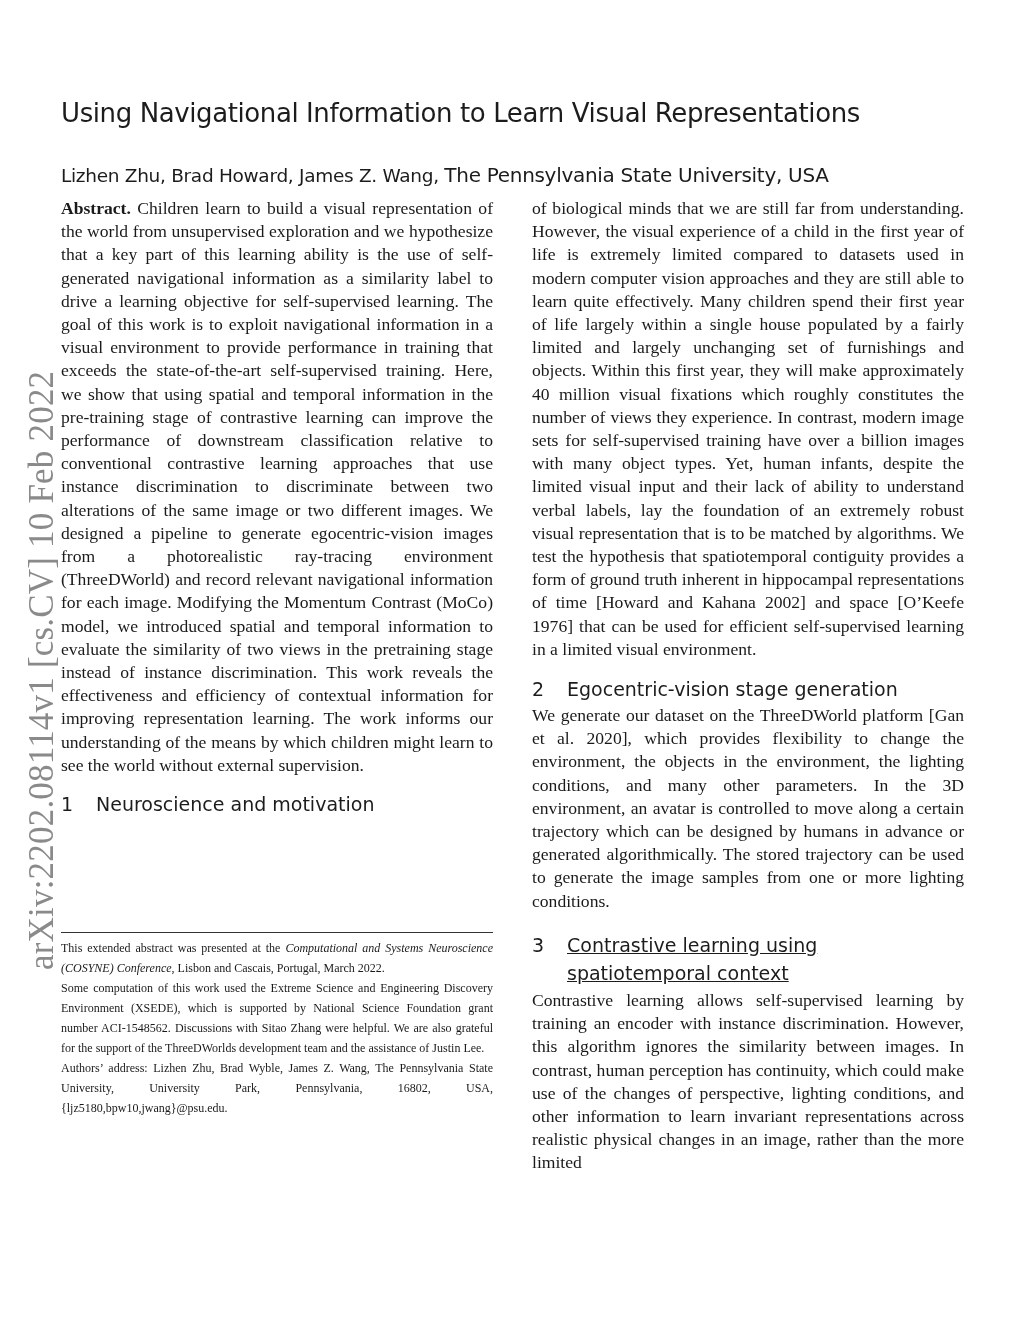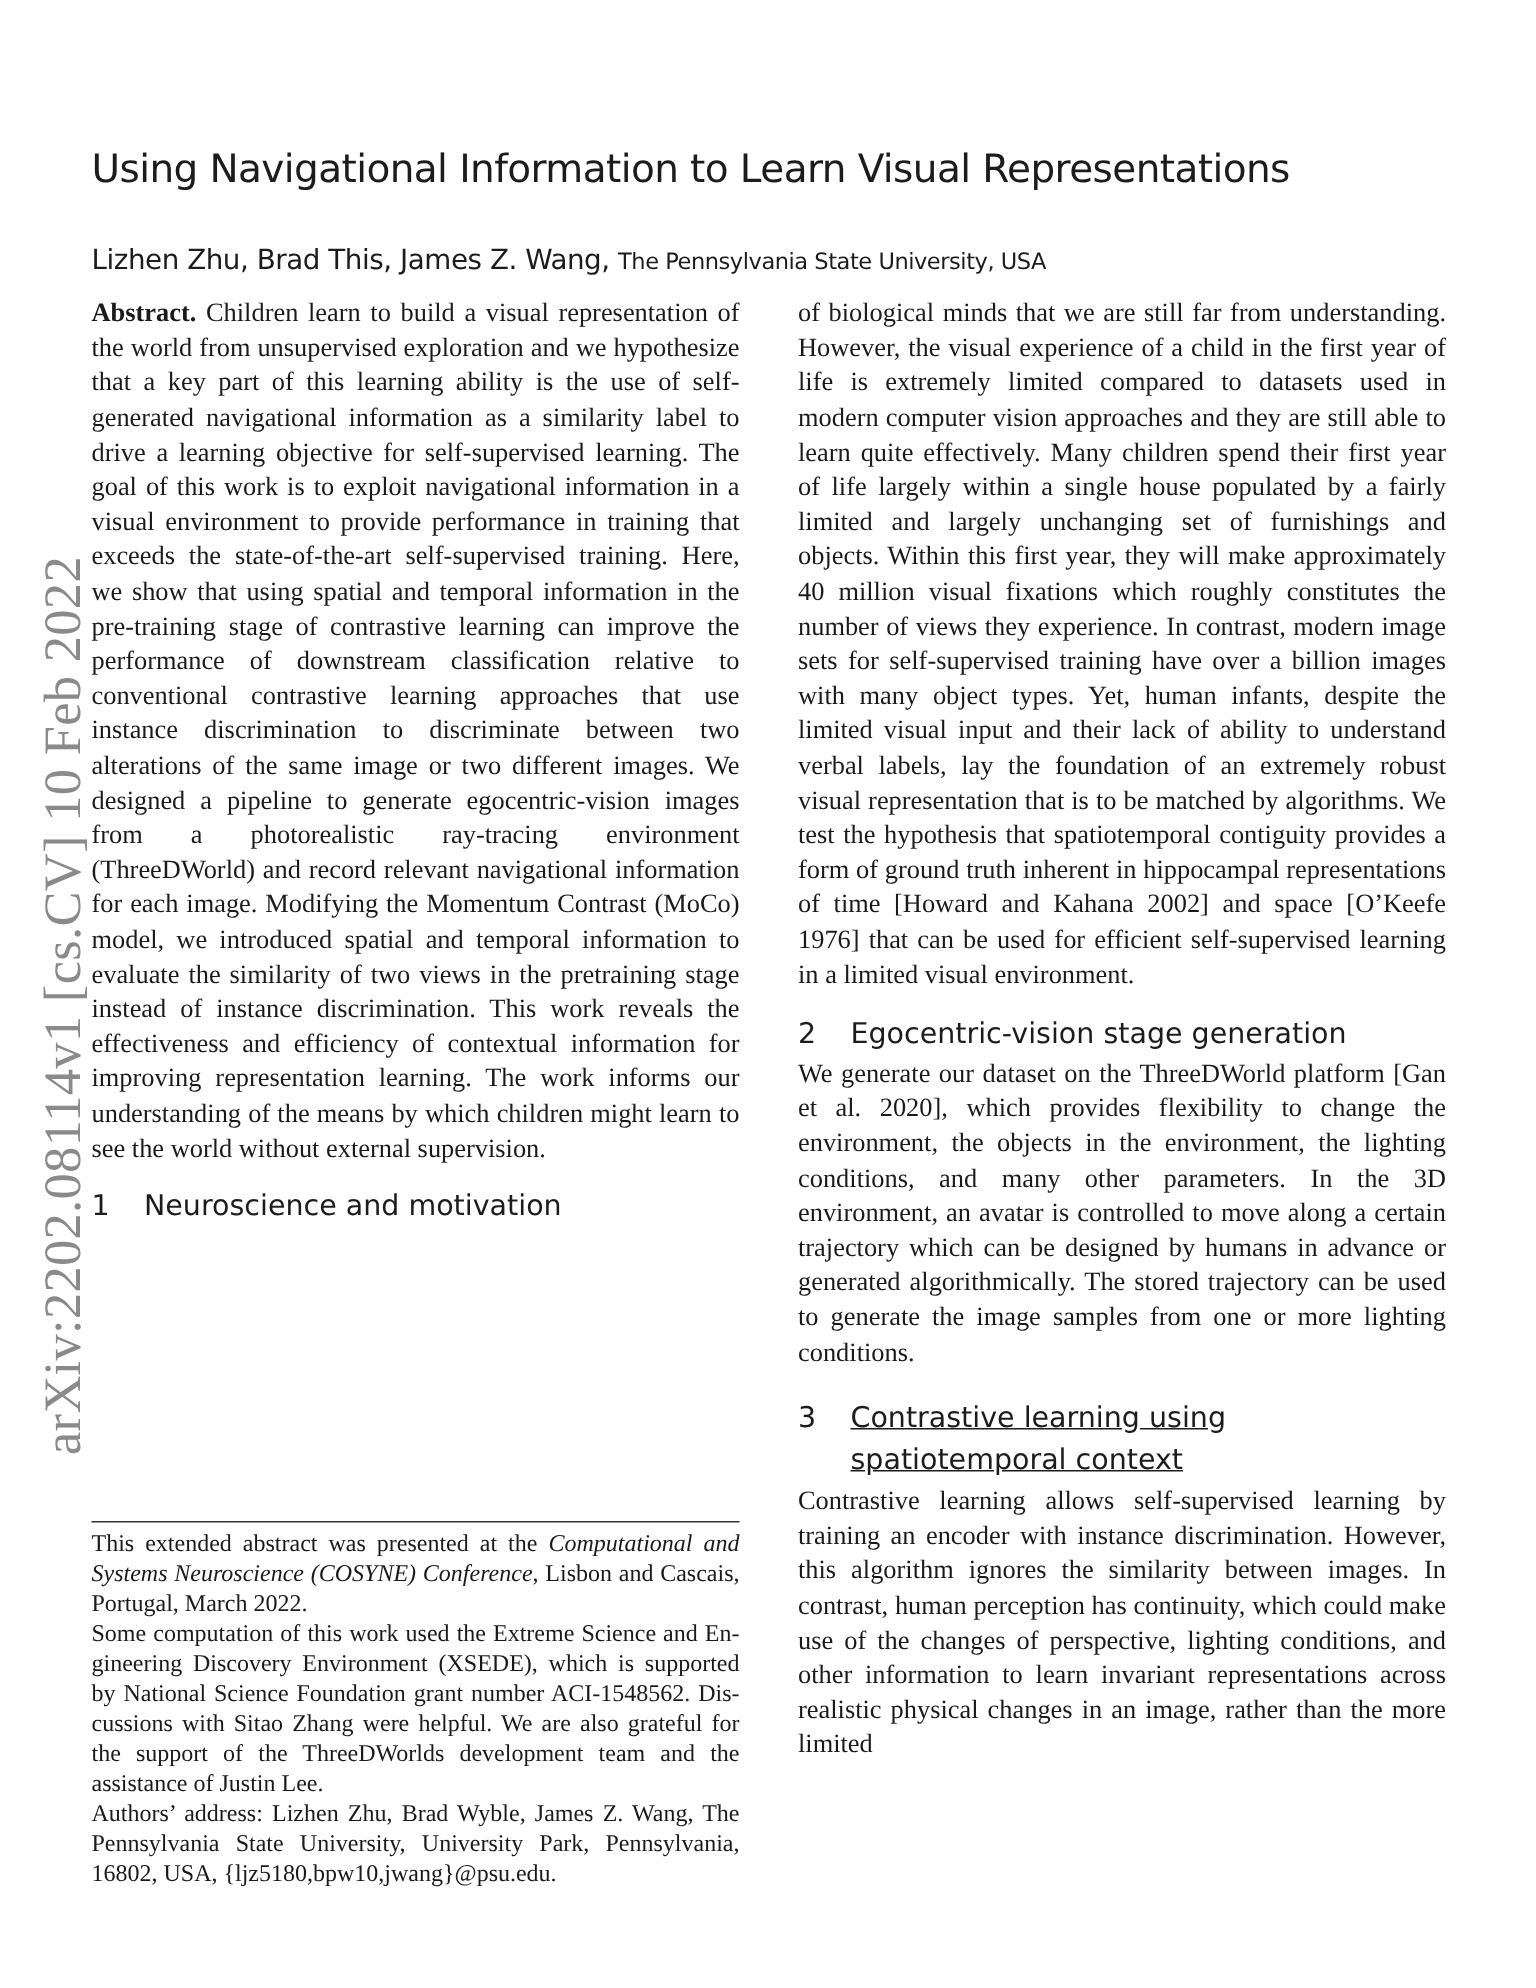--- a/index.html
+++ b/index.html
@@ -12,21 +12,21 @@
     position: absolute; left: 61px; top: 98px;
     font-family: "DejaVu Sans", "Liberation Sans", sans-serif;
     font-size: 26px; font-weight: normal; letter-spacing: -0.4px;
     color: #1c1c1c; white-space: nowrap;
   }
   .authors {
     position: absolute; left: 61px; top: 163px;
     font-family: "DejaVu Sans", "Liberation Sans", sans-serif;
     font-size: 18.5px; letter-spacing: -0.3px; white-space: nowrap; color: #1c1c1c;
   }
-  .authors .affil { font-size: 15px; }
+  .authors .affil { font-size: 20px; }
   .stamp {
     position: absolute; left: 22px; top: 970px;
     transform-origin: 0 0; transform: rotate(-90deg);
     font-family: "Liberation Serif", "DejaVu Serif", serif;
     font-size: 35px; color: #8a8a8a; white-space: nowrap; letter-spacing: 0.2px;
   }
   .col {
     position: absolute; font-size: 17.6px; line-height: 23.2px;
     text-align: justify; hyphens: manual;
   }
@@ -37,34 +37,34 @@
   .section-heading {
     font-family: "DejaVu Sans", "Liberation Sans", sans-serif;
     font-size: 19px; line-height: 28px; font-weight: normal; margin: 0;
     display: flex; color: #1c1c1c; text-align: left;
   }
   .section-heading .num { width: 35px; flex: none; }
   .h1 { margin-top: 13px; margin-bottom: 1px; }
   .h2 { margin-top: 14px; margin-bottom: 1px; }
   .h3 { margin-top: 18px; margin-bottom: 2px; }
   .footnotes {
-    position: absolute; left: 61px; top: 1014px; width: 432px;
+    position: absolute; left: 61px; top: 932px; width: 432px;
     border-top: 1px solid #333; padding-top: 5px;
-    font-size: 16px; line-height: 20px; text-align: justify;
+    font-size: 12px; line-height: 20px; text-align: justify;
   }
   .footnotes p { margin: 0; }
   .footnotes em { font-style: italic; }
 </style>
 </head>
 <body>
 
 <div class="title">Using Navigational Information to Learn Visual Representations</div>
 
 <div class="authors">
-  <span>Lizhen Zhu, Brad This, James Z. Wang,</span>
+  <span>Lizhen Zhu, Brad Howard, James Z. Wang,</span>
   <span class="affil">The Pennsylvania State University, USA</span>
 </div>
 
 <div class="stamp">arXiv:2202.08114v1  [cs.CV]  10 Feb 2022</div>
 
 <div class="col col-left">
   <p>
     <span class="abs-label">Abstract.</span>
     <span>Children learn to build a visual representa­tion of the world from unsupervised exploration and we hypothesize that a key part of this learning ability is the use of self-generated navigational information as a similarity label to drive a learning objective for self-supervised learning. The goal of this work is to exploit navigational information in a visual environment to provide performance in training that exceeds the state-of-the-art self-supervised training. Here, we show that using spatial and temporal information in the pre-training stage of contrastive learning can improve the performance of downstream classification relative to conventional contrastive learning approaches that use instance discrimination to discriminate between two alterations of the same image or two different images. We designed a pipeline to generate egocentric-vision images from a photorealistic ray-tracing environment (ThreeDWorld) and record relevant navigational in­formation for each image. Modifying the Momentum Contrast (MoCo) model, we introduced spatial and temporal information to evaluate the similarity of two views in the pretraining stage instead of instance dis­crimination. This work reveals the effectiveness and efficiency of contextual information for improving representation learning. The work informs our under­standing of the means by which children might learn to see the world without external supervision.</span>
   </p>

